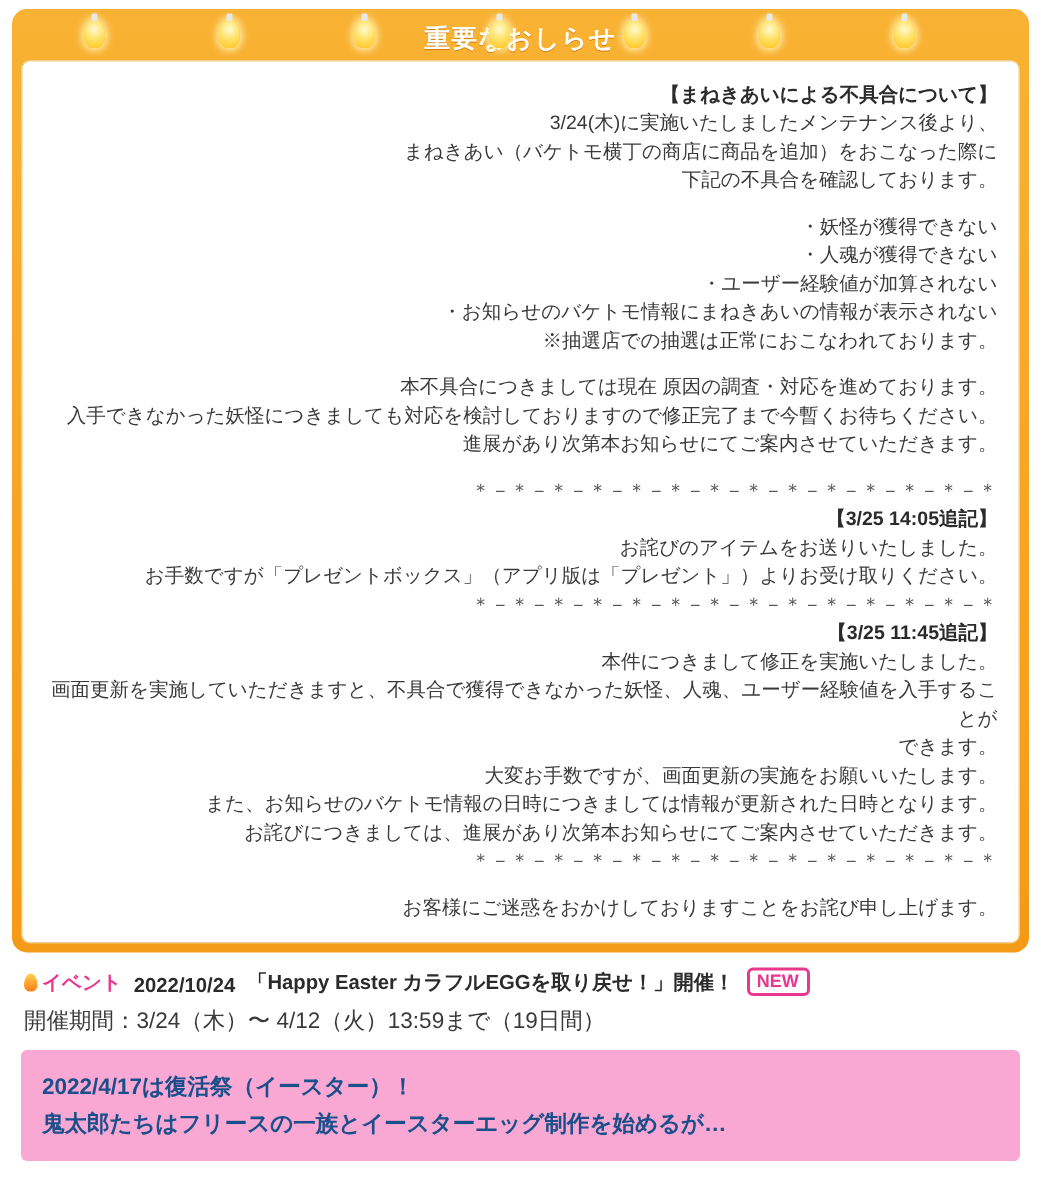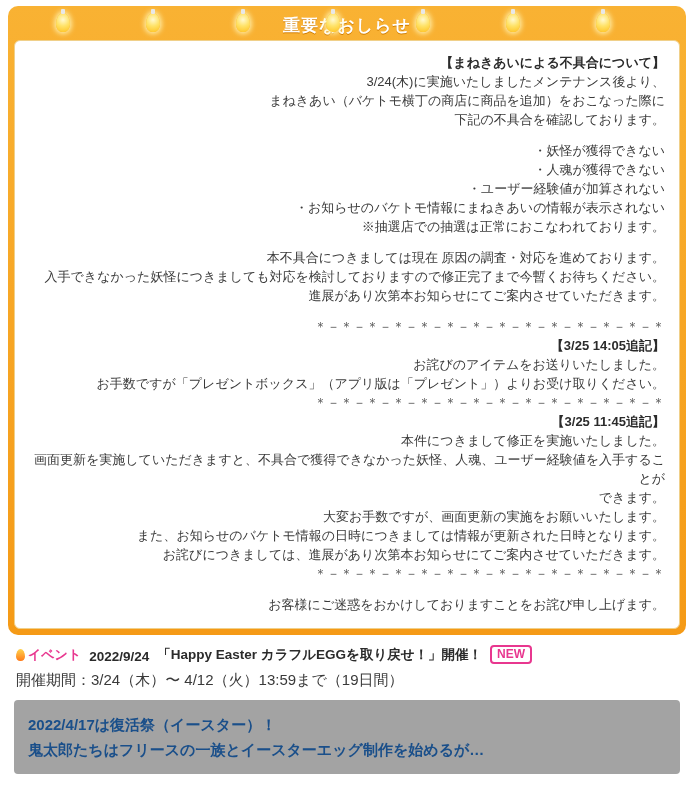--- a/index.html
+++ b/index.html
@@ -139,21 +139,21 @@
     background: #ffffff;
   }
   .event-period {
     padding: 7px 6px 0 6px;
     font-size: 15px;
     color: #3a3a3a;
   }
 
   .event-blue-box {
     margin: 10px 4px 0 4px;
-    background: #a3a3a3;
+    background: #f9a8d4;
     border-radius: 4px;
     padding: 12px 14px;
     box-sizing: border-box;
   }
   .blue-line {
     color: #1a4f8a;
     font-weight: bold;
     font-size: 15px;
     line-height: 25px;
   }
@@ -210,21 +210,21 @@
   </div>
 </div>
 
 <div class="event-section">
 
   <div class="event-head">
     <span class="event-badge">
       <span class="flame-icon"></span>
       <span>イベント</span>
     </span>
-    <span class="event-title">2022/9/24</span>
+    <span class="event-title">2022/10/24</span>
     <span class="event-title">「Happy Easter カラフルEGGを取り戻せ！」開催！</span>
     <span class="new-badge">NEW</span>
   </div>
 
   <div class="event-period">開催期間：3/24（木）〜 4/12（火）13:59まで（19日間）</div>
 
   <div class="event-blue-box">
     <div class="blue-line">2022/4/17は復活祭（イースター）！</div>
     <div class="blue-line">鬼太郎たちはフリースの一族とイースターエッグ制作を始めるが…</div>
   </div>

